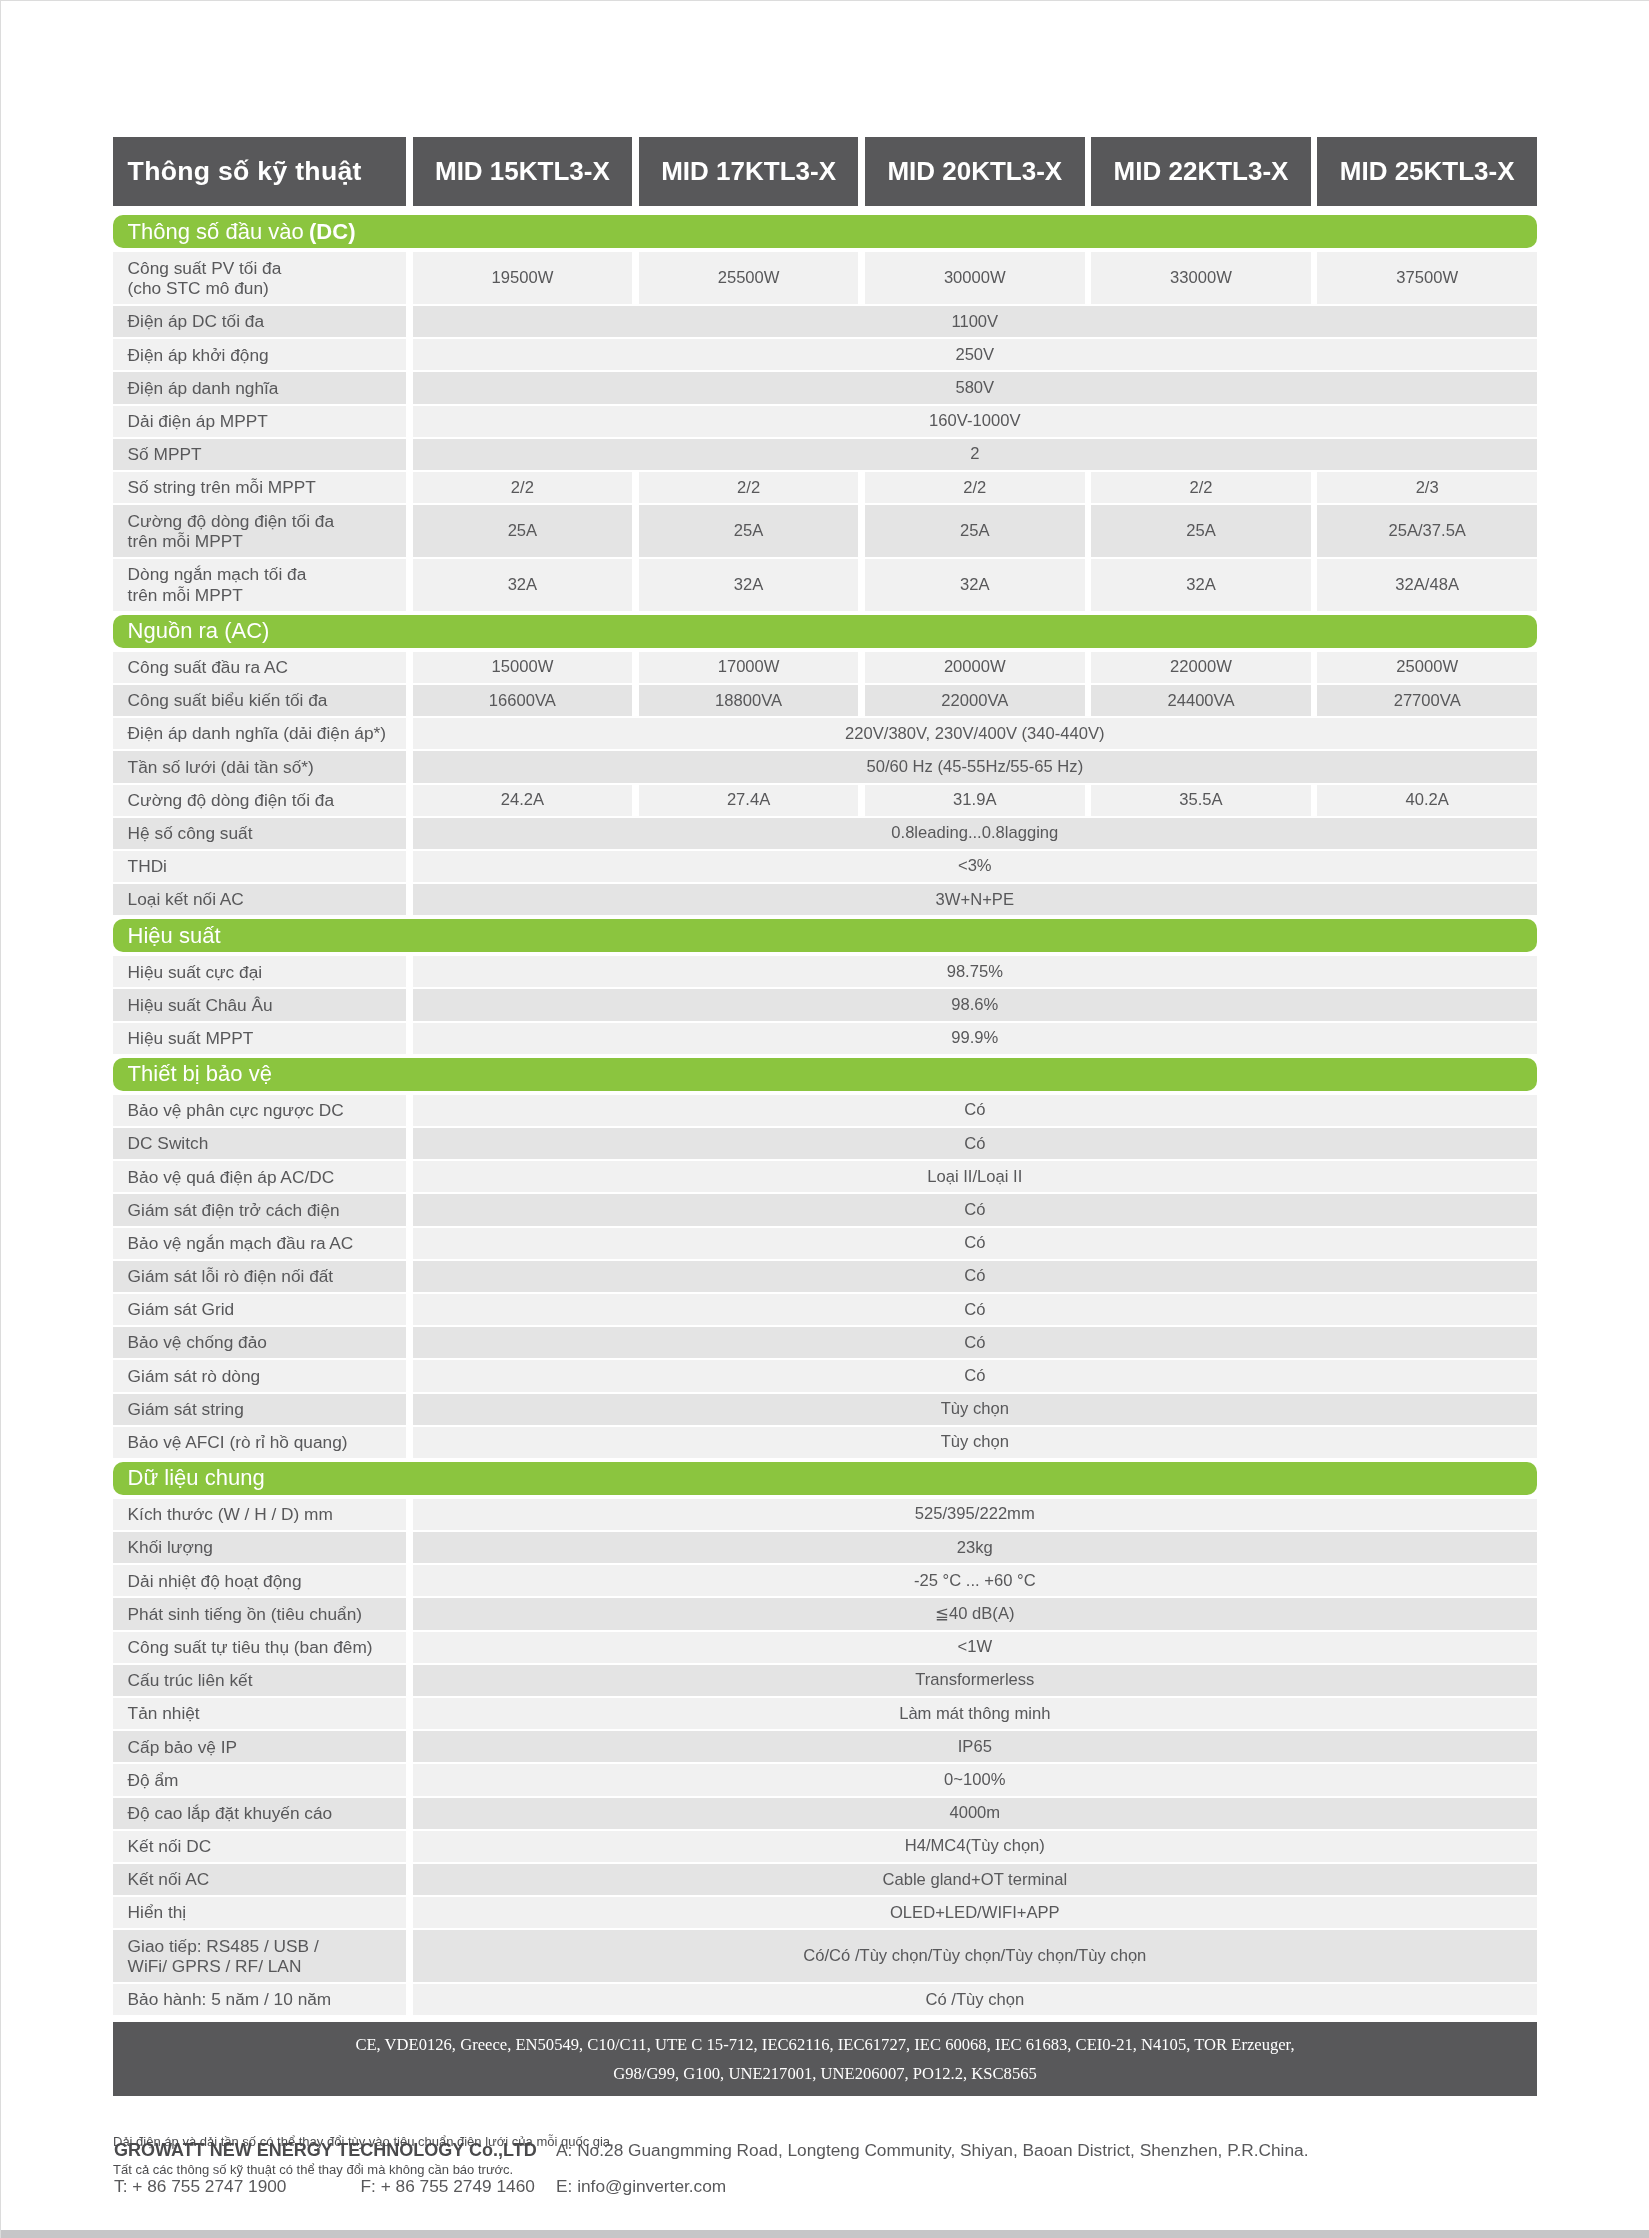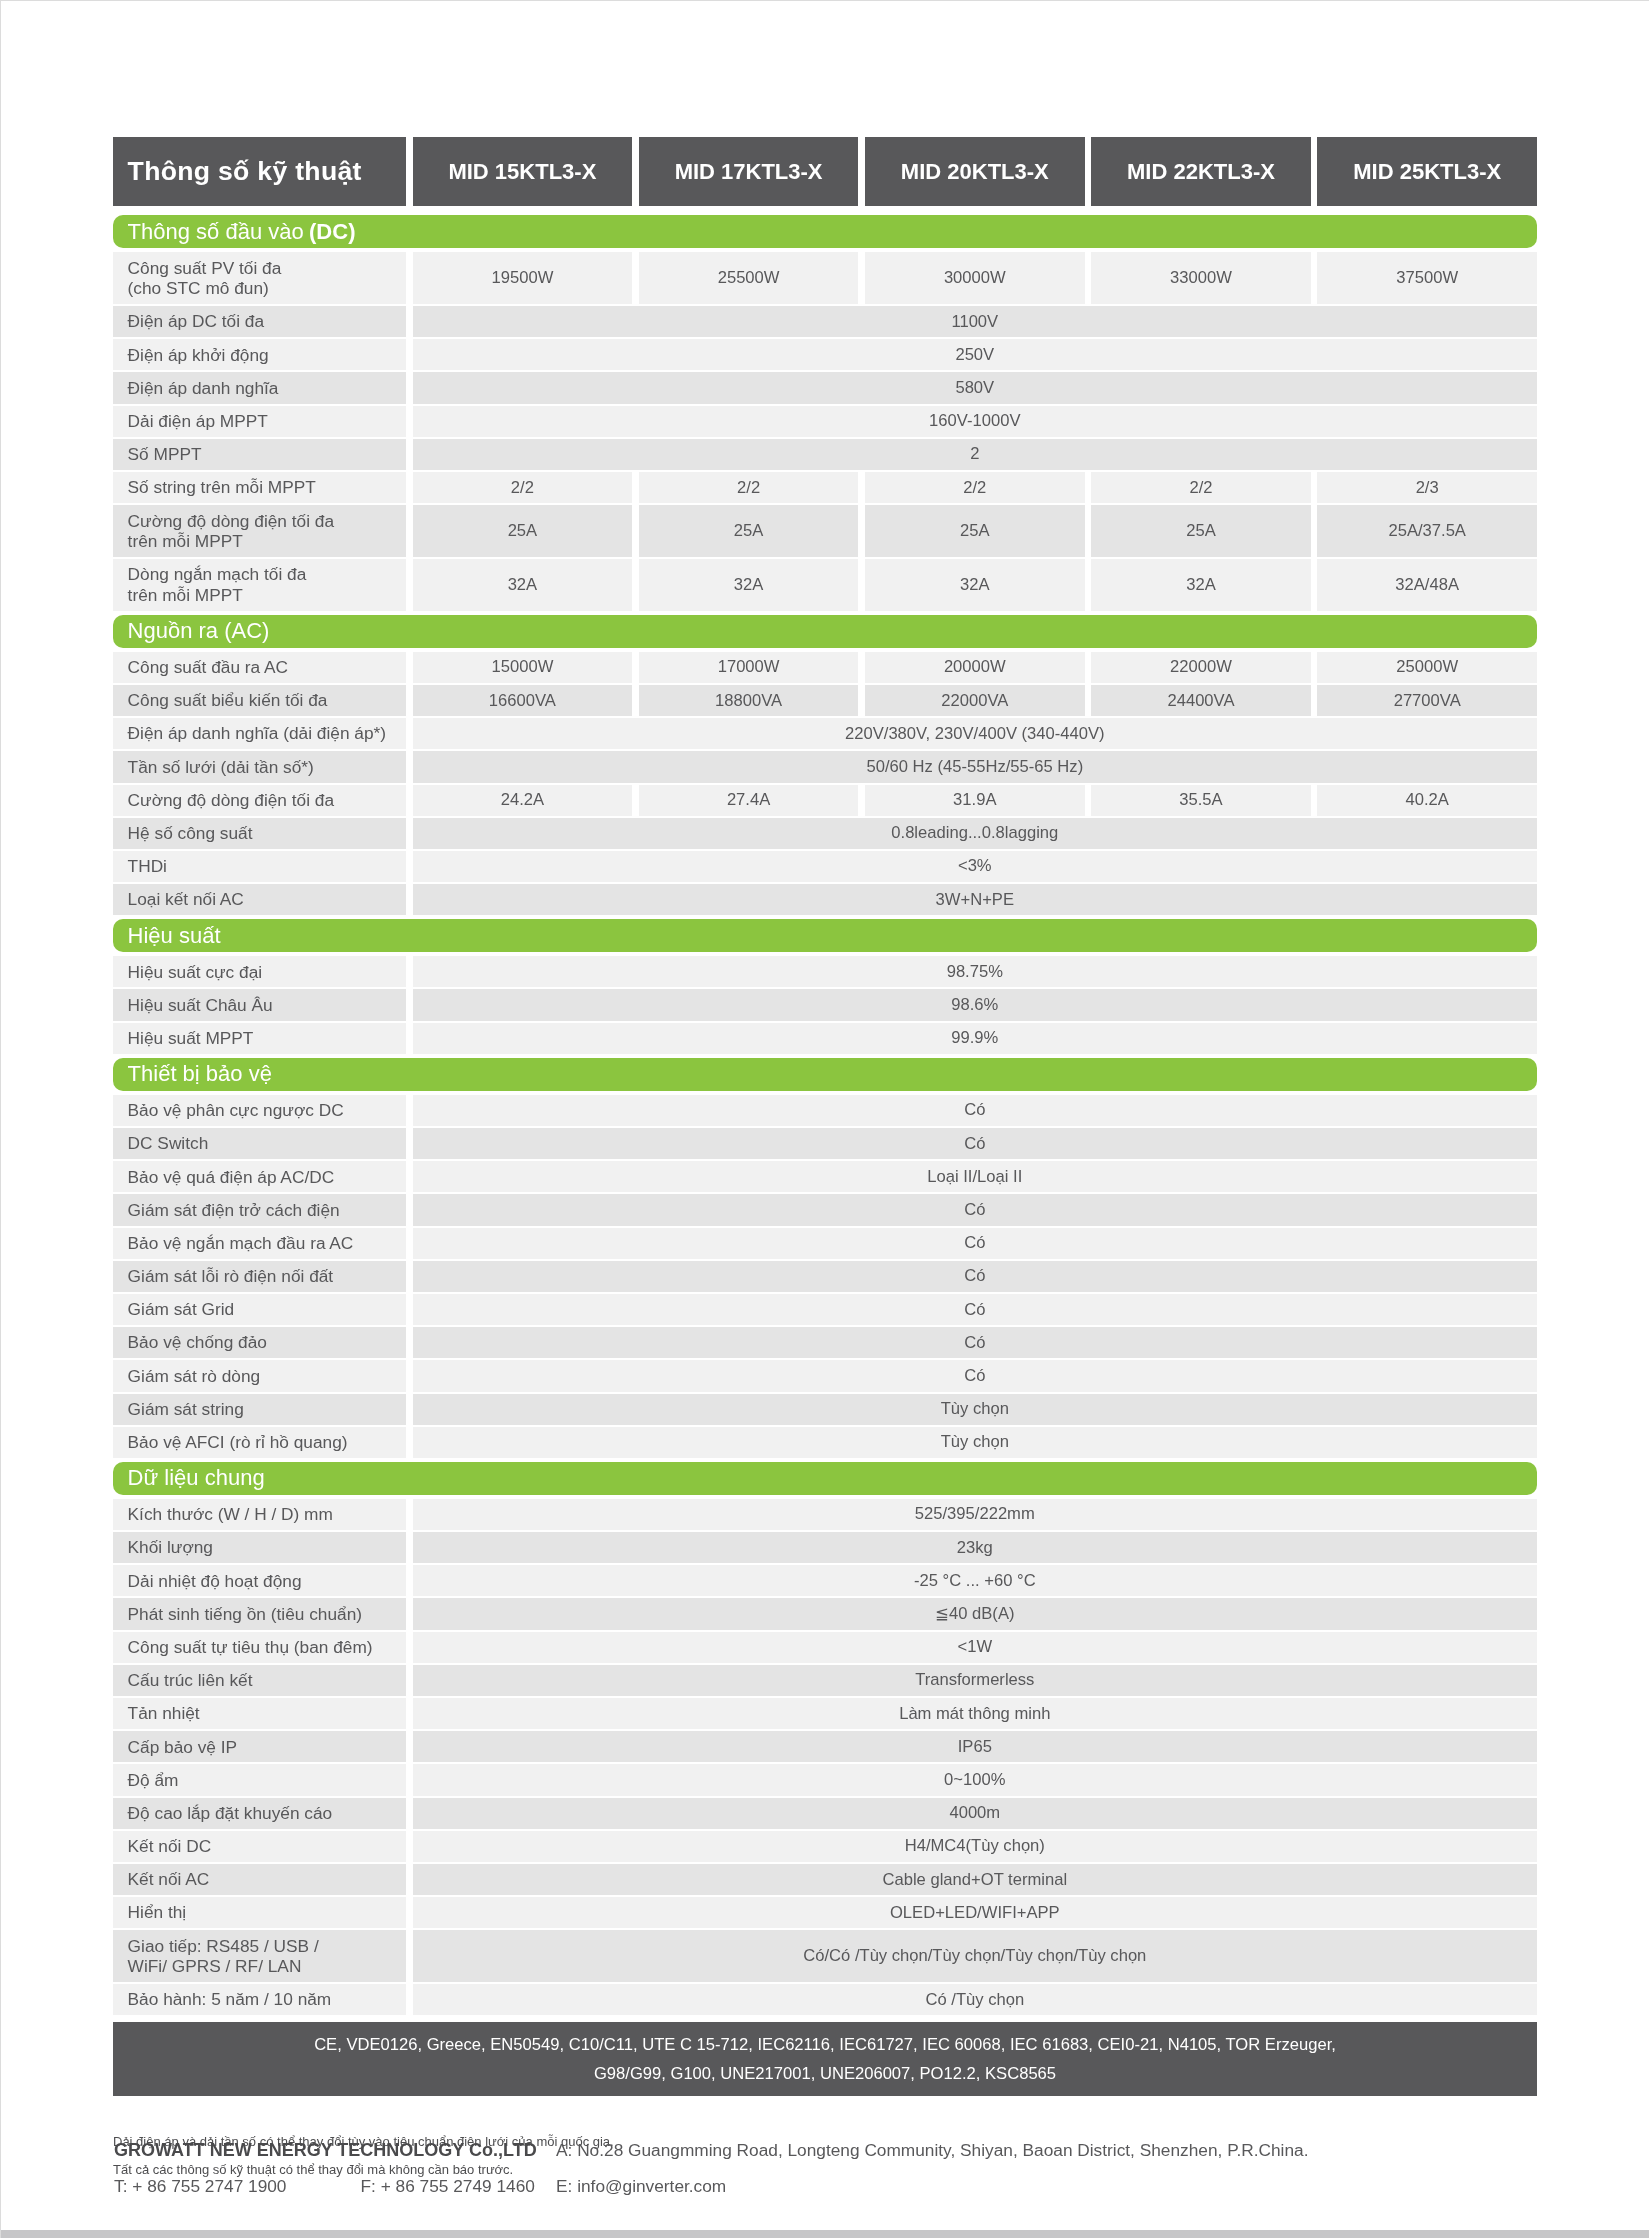--- a/index.html
+++ b/index.html
@@ -24,21 +24,21 @@
   }
   .header-row { margin-bottom: 9.3px; }
   .title-box, .model-box {
     background: #58585a;
     color: #ffffff;
     height: 69px;
     display: flex;
     align-items: center;
   }
   .title-box { font-size: 26.6px; padding-left: 14.6px; font-weight: bold; letter-spacing: 0.3px; }
-  .model-box { justify-content: center; font-size: 22px; font-weight: bold; }
+  .model-box { justify-content: center; font-size: 26px; font-weight: bold; }
 
   
   .section-bar {
     background: #8bc53f;
     color: #ffffff;
     height: 33px;
     display: flex;
     align-items: center;
     padding-left: 14.6px;
     font-size: 22px;
@@ -63,20 +63,21 @@
 
   
   .cert-bar {
     margin-top: 6.6px;
     background: #58585a;
     color: #ffffff;
     text-align: center;
     font-size: 16.6px;
     line-height: 29px;
     padding: 8px 26.6px;
+    font-family: Liberation Serif, serif;
   }
 
   
   .notes { margin-top: 32px; font-size: 13px; line-height: 28px; color: #4d4d4f; }
 
   
   .footer {
     position: absolute;
     left: 113px;
     right: 113px;

